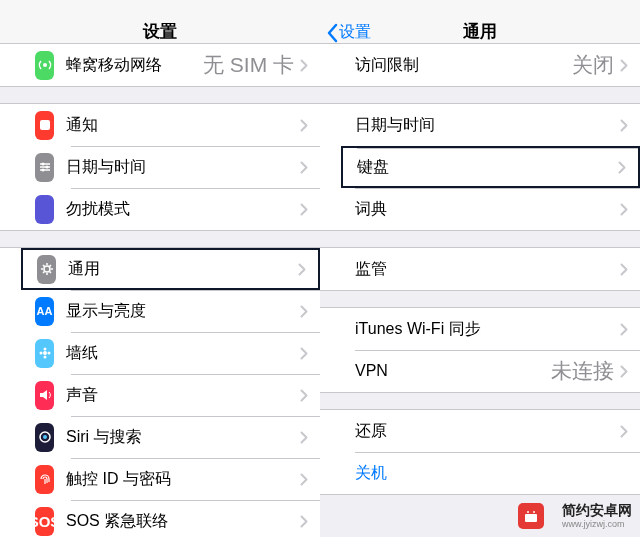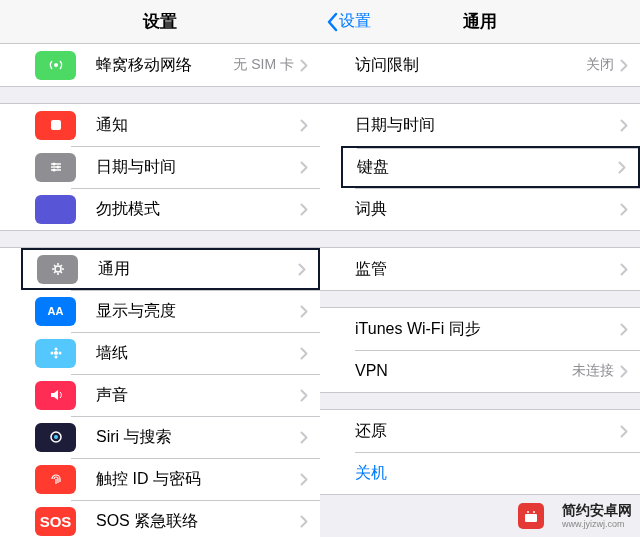--- a/index.html
+++ b/index.html
@@ -1,30 +1,30 @@
 <!DOCTYPE html>
 <html><head>
 <meta charset="utf-8">
 <style>
   * { box-sizing: border-box; margin: 0; padding: 0; }
   body { font-family: -apple-system, "Helvetica Neue", Arial, sans-serif; width: 640px; height: 537px; overflow: hidden; position: relative; background: #fff; }
   .screens { display: flex; width: 640px; height: 537px; }
   .screen { width: 320px; height: 537px; background: #efeff4; position: relative; overflow: hidden; }
-  .navbar { height: 44px; background: #f7f7f8; border-bottom: 1px solid #c8c7cc; display: flex; align-items: center; justify-content: center; position: relative; }
+  .navbar { height: 44px; background: #f7f7f8; border-bottom: 1px solid #c8c7cc; display: flex; align-items: flex-end; justify-content: center; position: relative; }
   .nav-title { font-size: 17px; font-weight: 600; color: #000; }
   .nav-back { position: absolute; left: 6px; display: flex; align-items: center; color: #007aff; font-size: 16px; }
   .nav-back svg { margin-right: 1px; }
   .group { margin-top: 16px; background: #fff; border-top: 1px solid #c8c7cc; border-bottom: 1px solid #c8c7cc; padding-left: 21px; }
   .group.first { margin-top: 0; border-top: none; }
   .row { height: 42px; display: flex; align-items: center; padding-left: 14px; position: relative; }
   .row + .row::before { content: ""; position: absolute; left: 50px; right: 0; top: 0; height: 1px; background: #c8c7cc; }
   .row.noicon + .row.noicon::before { left: 14px; }
-  .icon { width: 41px; height: 29px; border-radius: 6px; margin-right: 20px; display: flex; align-items: center; justify-content: center; font-size: 16px; color: #fff; flex-shrink: 0; text-align: right; }
+  .icon { width: 19px; height: 29px; border-radius: 6px; margin-right: 12px; display: flex; align-items: center; justify-content: center; font-size: 16px; color: #fff; flex-shrink: 0; text-align: right; }
   .label { font-size: 16px; color: #000; flex: 1; }
-  .value { font-size: 14px; color: #8e8e93; margin-right: 6px; }
+  .value { font-size: 21px; color: #8e8e93; margin-right: 6px; }
   .link { color: #007aff; }
   .chev { margin-right: 12px; }
   .chev svg { display: block; }
   .hl { border: 2px solid #0f172a; }
   .watermark { position: absolute; right: 8px; bottom: 8px; display: flex; align-items: center; gap: 18px; }
   .wm-badge { width: 26px; height: 26px; background: #e53935; border-radius: 5px; display: flex; align-items: center; justify-content: center; }
   .wm-text { font-size: 14px; font-weight: 600; color: #222; line-height: 1.1; }
   .wm-sub { font-size: 9px; color: #888; }
 </style>
 </head>

